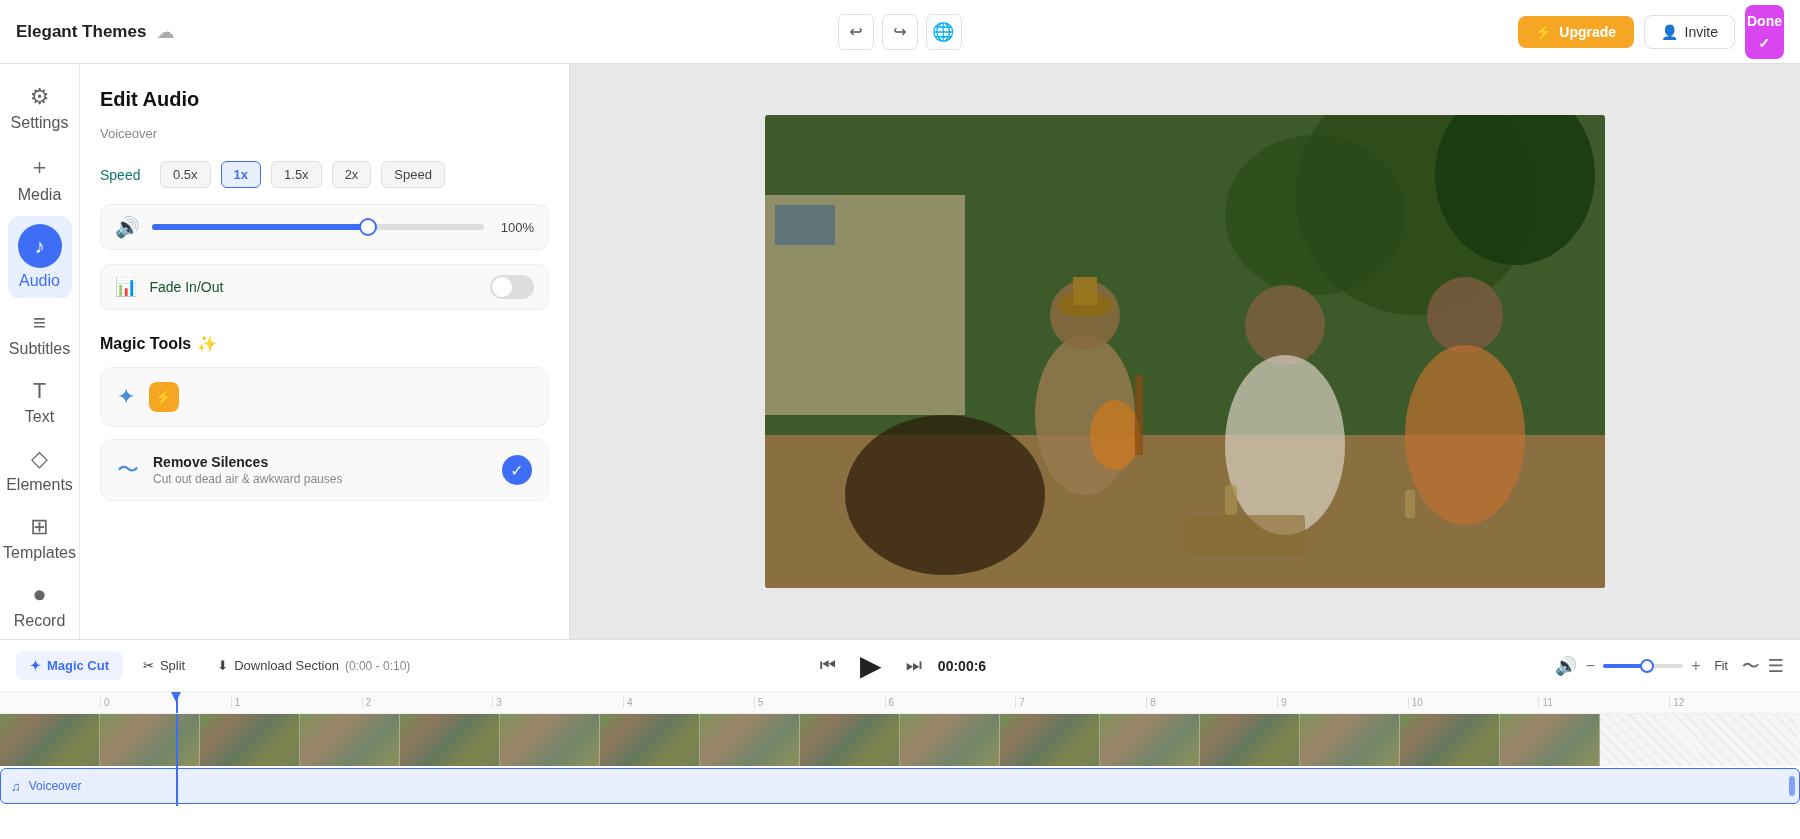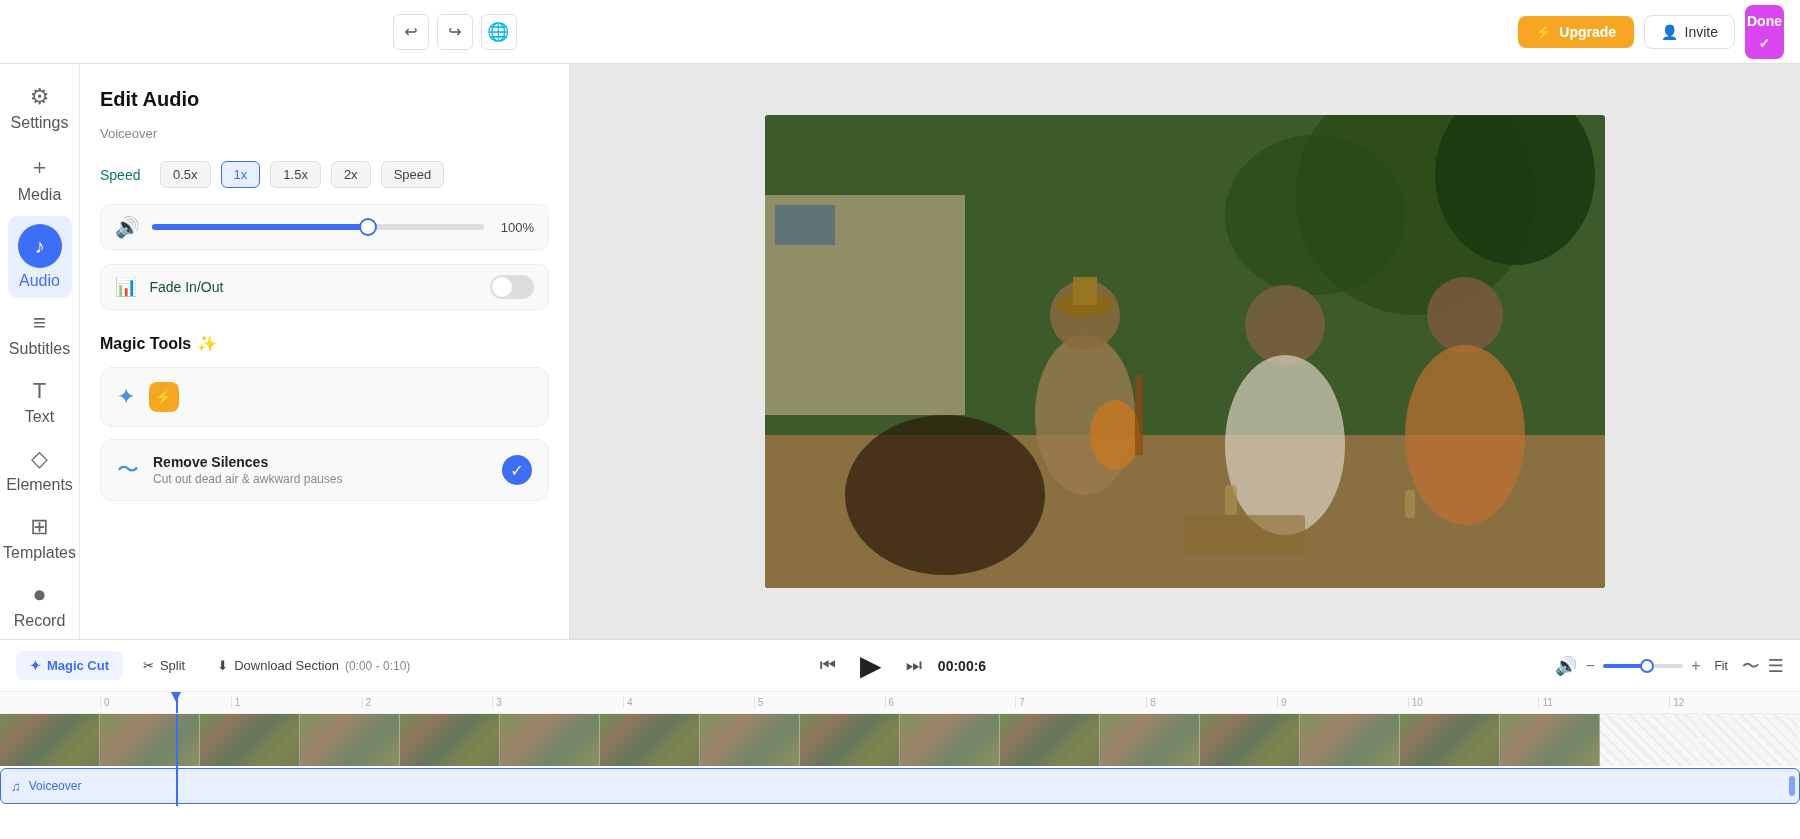--- a/index.html
+++ b/index.html
@@ -87,21 +87,21 @@
       border-radius: 6px;
       padding: 5px 12px;
       font-size: 13px;
       cursor: pointer;
       color: #444;
     }
     .speed-btn.active {
       background: #e8f0ff;
       border-color: #3d6ef5;
       color: #3d6ef5;
-      font-weight: 400;
+      font-weight: 700;
     }
 
     
     .volume-row {
       display: flex;
       align-items: center;
       background: #f9f9f9;
       border: 1px solid #eee;
       border-radius: 10px;
       padding: 10px 14px;
@@ -367,20 +367,24 @@
       border-bottom: 1px solid #eee;
       padding: 0 16px;
       gap: 8px;
       position: relative;
     }
   </style>
 </head>
 <body>
 
 <div class="topbar">
+  <div class="topbar-left">
+    <span style="font-size:17px;font-weight:600;color:#222;">Elegant Themes</span>
+    <span style="color:#aaa;font-size:18px;">☁</span>
+  </div>
   <div class="topbar-center">
     <button class="undo-redo-btn">
         <span>↩</span>
       </button>
     <button class="undo-redo-btn">
         <span>↪</span>
       </button>
     <button class="globe-btn">
         <span>🌐</span>
       </button>

